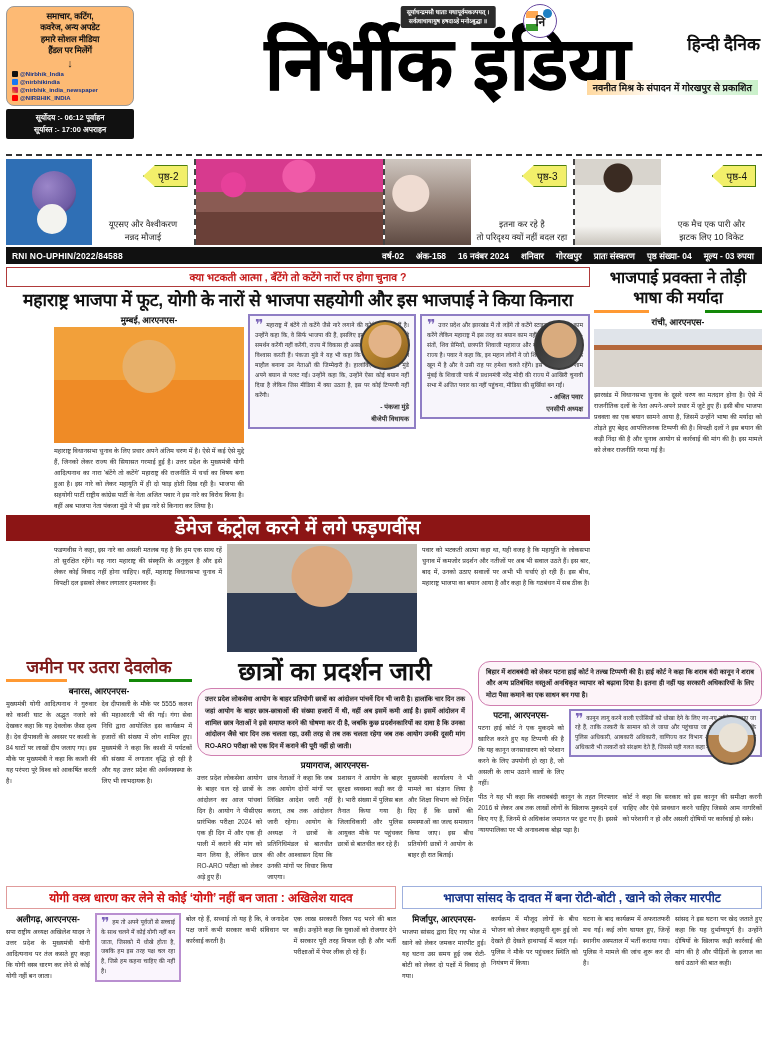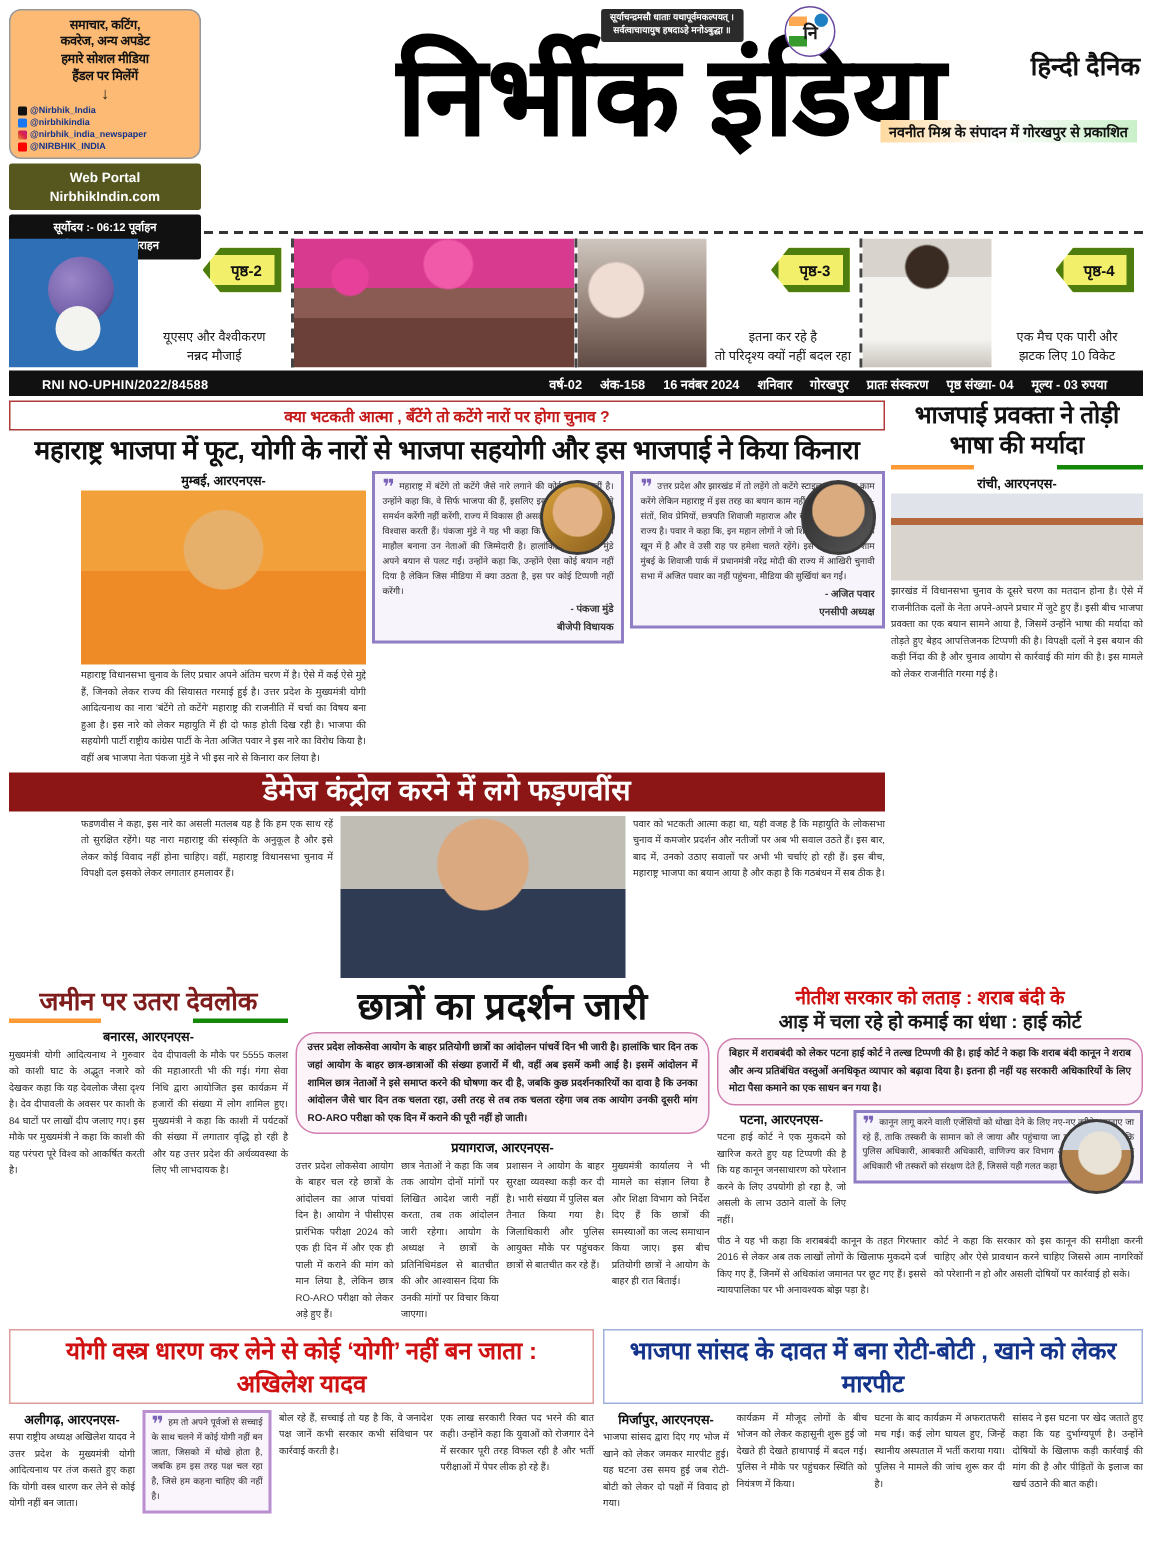--- a/index.html
+++ b/index.html
@@ -201,24 +201,24 @@
     display: flex;
     flex-direction: column;
     justify-content: flex-end;
     padding: 2px;
   }
   .arrow-tag {
     position: absolute;
     top: 6px;
     right: 6px;
     background: #f2ef6a;
-    border: 5px solid #4d7c0f;
+    border: 1px solid #4d7c0f;
     padding: 3px 8px 3px 14px;
     font-size: 10px;
-    font-weight: bold;
+    font-weight: normal;
     color: #111;
     clip-path: polygon(12px 0, 100% 0, 100% 100%, 12px 100%, 0 50%);
   }
   .promo-cap {
     font-size: 8.5px;
     font-weight: normal;
     color: #1a1a1a;
     text-align: center;
     line-height: 1.45;
     background: rgba(255,255,255,.72);
@@ -253,21 +253,21 @@
       radial-gradient(circle at 50% 22%, #3a2b22 0 14px, transparent 15px),
       linear-gradient(#d8d4cd 0 30%, #f4f3f0 30% 78%, #c9c4bc);
   }
 
   
   .rni-bar {
     background: #111;
     color: #fff;
     display: flex;
     align-items: center;
-    padding: 3px 22px;
+    padding: 3px 6px;
     font-size: 8.5px;
     font-weight: bold;
     margin-top: 2px;
   }
   .rni-bar .rni-left { flex: 0 0 auto; letter-spacing: .2px; }
   .rni-bar .rni-right {
     flex: 1;
     display: flex;
     justify-content: flex-end;
     gap: 12px;
@@ -456,21 +456,21 @@
   .quote-box.sm { padding: 3px 4px; }
   .quote-box.sm .body-col { font-size: 5.9px; line-height: 1.65; }
 
   
   .bot-area { margin-top: 4px; }
   .bot-heads { display: flex; gap: 6px; }
   .bot-head-l, .bot-head-r {
     border: 1px solid #c44;
     padding: 2px 14px;
     text-align: center;
-    font-size: 16px;
+    font-size: 12px;
     font-weight: bold;
   }
   .bot-head-l { flex: 0 0 390px; color: #cf1111; border-color: #e09b9b; }
   .bot-head-r { flex: 1; color: #14338a; border-color: #9fb0dd; }
   .bot-body { display: flex; gap: 6px; margin-top: 4px; }
   .bot-l { flex: 0 0 390px; display: flex; gap: 5px; }
   .bot-r { flex: 1; display: flex; gap: 5px; }
   .quote-box.pink { border-color: #b98fd0; background:#faf5fd; }
 </style>
 </head>
@@ -500,24 +500,20 @@
             <span class="hicon ig"></span>
             <span>@nirbhik_india_newspaper</span>
           </div>
           <div class="handle">
             <span class="hicon yt"></span>
             <span>@NIRBHIK_INDIA</span>
           </div>
         </div>
       </div>
 
-      <div class="web-portal">
-        <div>Web Portal</div>
-        <div>NirbhikIndin.com</div>
-      </div>
 
       <div class="sun-box">
         <div>सूर्योदय :- 06:12 पूर्वाहन</div>
         <div>सूर्यास्त :- 17:00 अपराहन</div>
       </div>
     </div>
 
     <div class="mh-center">
       <div class="sanskrit-strip">
         <div>सूर्याचन्द्रमसौ धाताः यथापूर्वमकल्पयत् ।</div>
@@ -674,24 +670,20 @@
         <div class="col">
             <div class="body-col">प्रशासन ने आयोग के बाहर सुरक्षा व्यवस्था कड़ी कर दी है। भारी संख्या में पुलिस बल तैनात किया गया है। जिलाधिकारी और पुलिस आयुक्त मौके पर पहुंचकर छात्रों से बातचीत कर रहे हैं।</div>
           </div>
         <div class="col">
             <div class="body-col">मुख्यमंत्री कार्यालय ने भी मामले का संज्ञान लिया है और शिक्षा विभाग को निर्देश दिए हैं कि छात्रों की समस्याओं का जल्द समाधान किया जाए। इस बीच प्रतियोगी छात्रों ने आयोग के बाहर ही रात बिताई।</div>
           </div>
       </div>
     </div>
 
     <div class="mid-r">
-      <div class="sec-head-red">
-        <div>नीतीश सरकार को लताड़ : शराब बंदी के</div>
-        <div class="k2">आड़ में चला रहे हो कमाई का धंधा : हाई कोर्ट</div>
-      </div>
       <div class="lede-box plain">बिहार में शराबबंदी को लेकर पटना हाई कोर्ट ने तल्ख टिप्पणी की है। हाई कोर्ट ने कहा कि शराब बंदी कानून ने शराब और अन्य प्रतिबंधित वस्तुओं अनधिकृत व्यापार को बढ़ावा दिया है। इतना ही नहीं यह सरकारी अधिकारियों के लिए मोटा पैसा कमाने का एक साधन बन गया है।</div>
       <div class="cols2" style="gap:5px">
         <div class="col" style="flex:0 0 86px;">
           <div class="dateline">पटना, आरएनएस-</div>
           <div class="body-col">पटना हाई कोर्ट ने एक मुकदमे को खारिज करते हुए यह टिप्पणी की है कि यह कानून जनसाधारण को परेशान करने के लिए उपयोगी हो रहा है, जो असली के लाभ उठाने वालों के लिए नहीं।</div>
         </div>
         <div class="col">
           <div class="quote-box sm">
             <div class="quote-text">
               <div class="body-col tiny"><span class="qmark">❞</span><span>कानून लागू करने वाली एजेंसियों को धोखा देने के लिए नए-नए तरीके अपनाए जा रहे हैं, ताकि तस्करी के सामान को ले जाया और पहुंचाया जा सके। पीठ ने कहा कि पुलिस अधिकारी, आबकारी अधिकारी, वाणिज्य कर विभाग और परिवहन विभाग के अधिकारी भी तस्करों को संरक्षण देते हैं, जिससे यही गलत कहा गया।</span></div>

